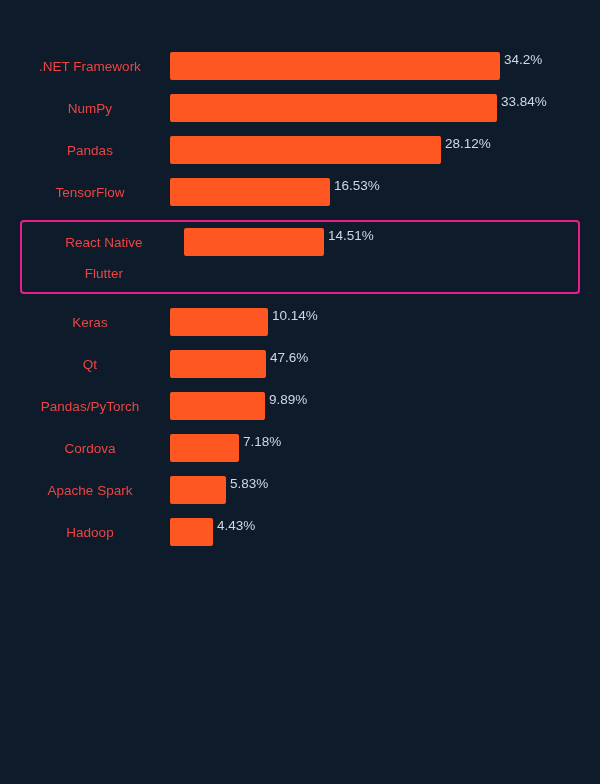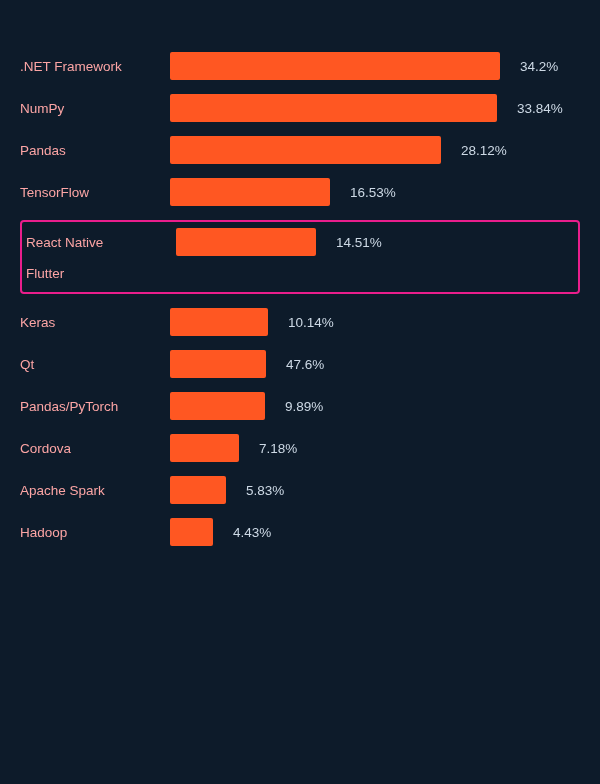--- a/index.html
+++ b/index.html
@@ -21,46 +21,45 @@
       width: 100%;
     }
     .chart-row {
       display: flex;
       align-items: center;
       margin-bottom: 14px;
       gap: 10px;
     }
     .label {
       width: 140px;
-      text-align: left;
+      text-align: center;
       font-size: 13.5px;
-      color: #fca5a5;
+      color: #ef4444;
       flex-shrink: 0;
     }
     .bar-area {
       flex: 1;
       display: flex;
-      align-items: center;
-      gap: 20px;
+      gap: 4px;
     }
     .bar {
       height: 28px;
       background-color: #ff5722;
       border-radius: 2px;
       flex-shrink: 0;
     }
     .pct {
       font-size: 13.5px;
       color: #cdd9e5;
       white-space: nowrap;
     }
     .highlight-box {
       border: 2px solid #e91e8c;
       border-radius: 4px;
-      padding: 6px 4px;
+      padding: 6px 12px;
       margin-bottom: 14px;
     }
     .highlight-box .chart-row {
       margin-bottom: 10px;
     }
     .highlight-box .chart-row:last-child {
       margin-bottom: 5px;
     }
   </style>
 </head>

